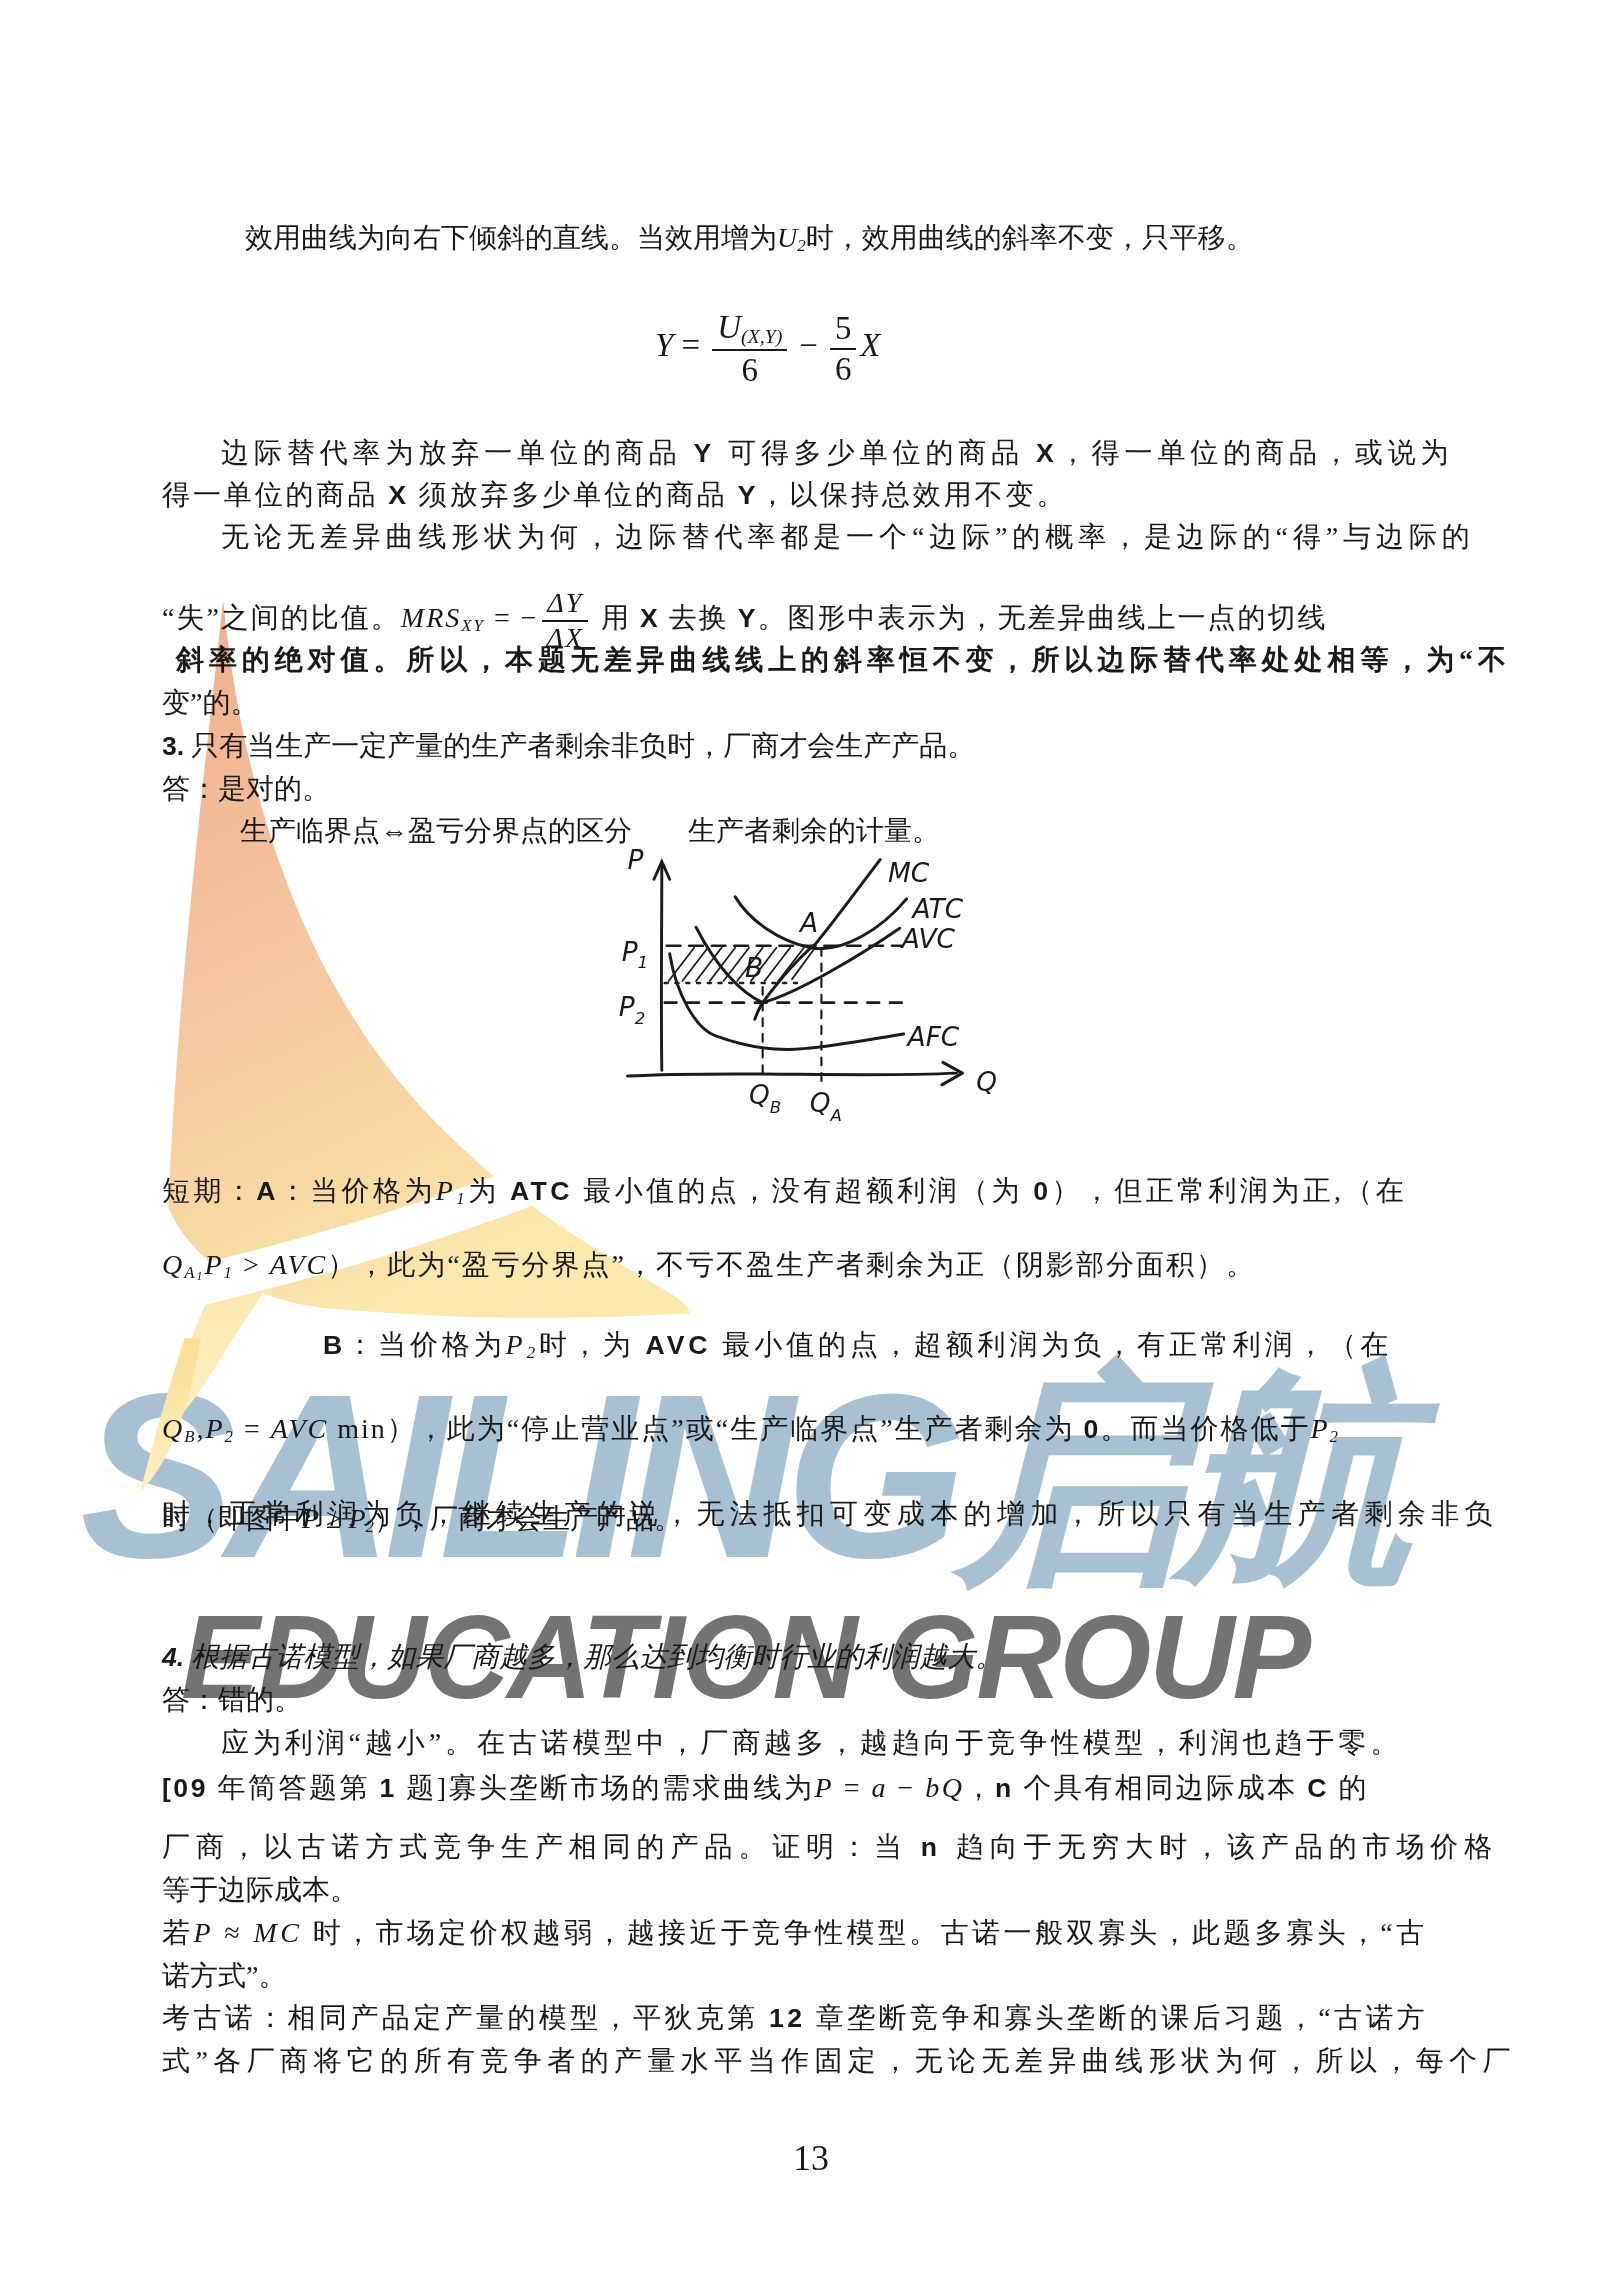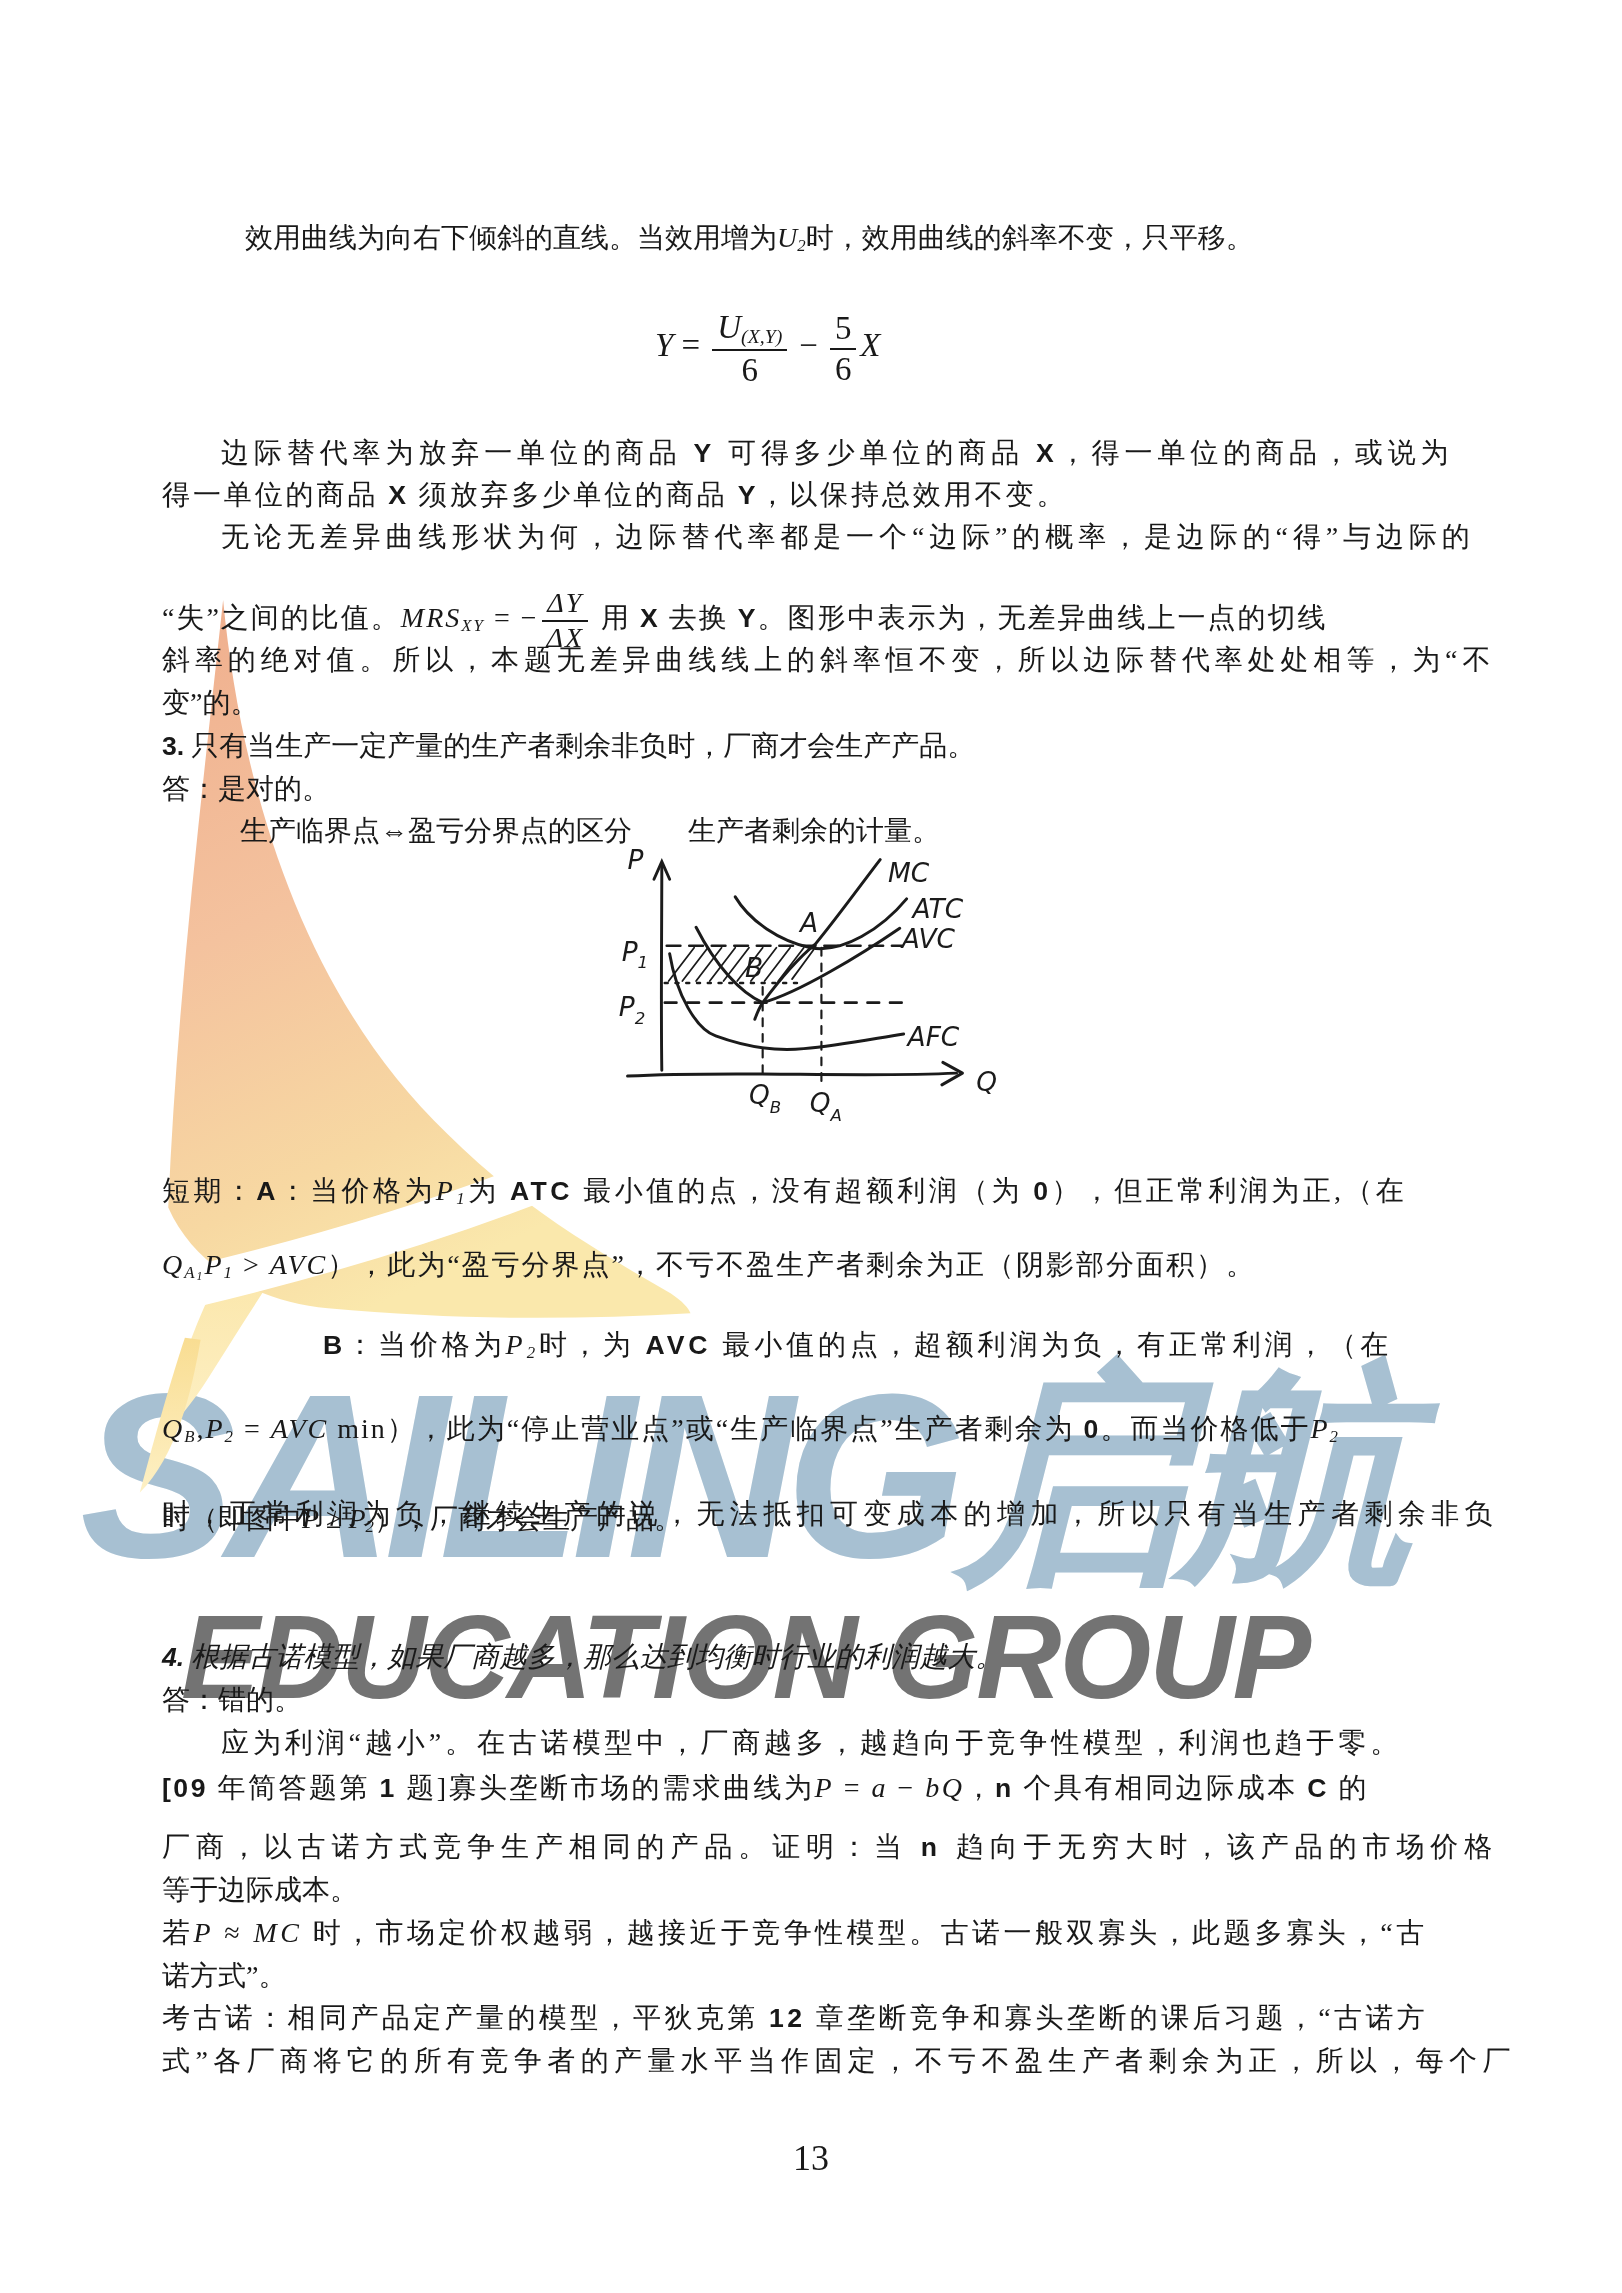--- a/index.html
+++ b/index.html
@@ -134,39 +134,39 @@
     <text x="190" y="142" font-size="24">B</text>
   </svg>
 
   <div class="layer" id="text-layer">
       <div class="tl" style="top: 220px; left: 245px;"><span class="tx">效用曲线为向右下倾斜的直线。当效用增为</span><span class="v">U</span><span class="s">2</span><span class="tx">时，效用曲线的斜率不变，只平移。</span></div>
       <div class="tl" style="top: 309px; left: 655px; font-size: 33px;"><span class="v">Y</span><span class="tx"> = </span><span class="frac"><span class="num"><span class="v">U</span><span class="s">(X,Y)</span></span><span class="den"><span class="tx">6</span></span></span><span class="tx"> − </span><span class="frac"><span class="num"><span class="tx">5</span></span><span class="den"><span class="tx">6</span></span></span><span class="v">X</span></div>
       <div class="tl" style="top: 435px; left: 221px; letter-spacing: 4.9px;"><span class="tx">边际替代率为放弃一单位的商品 </span><span class="b">Y</span><span class="tx"> 可得多少单位的商品 </span><span class="b">X</span><span class="tx">，得一单位的商品，或说为</span></div>
       <div class="tl" style="top: 477px; left: 162px; letter-spacing: 2.9px;"><span class="tx">得一单位的商品 </span><span class="b">X</span><span class="tx"> 须放弃多少单位的商品 </span><span class="b">Y</span><span class="tx">，以保持总效用不变。</span></div>
       <div class="tl" style="top: 519px; left: 221px; letter-spacing: 4.9px;"><span class="tx">无论无差异曲线形状为何，边际替代率都是一个“边际”的概率，是边际的“得”与边际的</span></div>
       <div class="tl" style="top: 588px; left: 162px; letter-spacing: 2px;"><span class="tx">“失”之间的比值。</span><span class="v">MRS</span><span class="s">XY</span><span class="tx"> = −</span><span class="frac"><span class="num"><span class="v">ΔY</span></span><span class="den"><span class="v">ΔX</span></span></span><span class="tx"> 用 </span><span class="b">X</span><span class="tx"> 去换 </span><span class="b">Y</span><span class="tx">。图形中表示为，无差异曲线上一点的切线</span></div>
-      <div class="tl" style="top: 642px; left: 162px; letter-spacing: 4.9px;"><span class="tx">斜率的绝对值。所以，本题无差异曲线线上的斜率恒不变，所以边际替代率处处相等，为“不</span></div>
+      <div class="tl" style="top: 642px; left: 176px; letter-spacing: 4.9px; font-weight: bold;"><span class="tx">斜率的绝对值。所以，本题无差异曲线线上的斜率恒不变，所以边际替代率处处相等，为“不</span></div>
       <div class="tl" style="top: 685px; left: 162px;"><span class="tx">变”的。</span></div>
       <div class="tl" style="top: 728px; left: 162px;"><span class="b">3.</span><span class="tx"> 只有当生产一定产量的生产者剩余非负时，厂商才会生产产品。</span></div>
       <div class="tl" style="top: 771px; left: 162px;"><span class="tx">答：是对的。</span></div>
       <div class="tl" style="top: 813px; left: 240px;"><span class="tx">生产临界点⇔盈亏分界点的区分　　生产者剩余的计量。</span></div>
       <div class="tl" style="top: 1173px; left: 162px; letter-spacing: 3.4px;"><span class="tx">短期：</span><span class="b">A</span><span class="tx">：当价格为</span><span class="v">P</span><span class="s">1</span><span class="tx">为 </span><span class="b">ATC</span><span class="tx"> 最小值的点，没有超额利润（为 </span><span class="b">0</span><span class="tx">），但正常利润为正,（在</span></div>
       <div class="tl" style="top: 1247px; left: 162px; letter-spacing: 2px;"><span class="v">Q</span><span class="s">A</span><span class="ss">1</span><span class="v">P</span><span class="s">1</span><span class="tx"> &gt; </span><span class="v">AVC</span><span class="tx">），此为“盈亏分界点”，不亏不盈生产者剩余为正（阴影部分面积）。</span></div>
       <div class="tl" style="top: 1327px; left: 323px; letter-spacing: 3.9px;"><span class="b">B</span><span class="tx">：当价格为</span><span class="v">P</span><span class="s">2</span><span class="tx">时，为 </span><span class="b">AVC</span><span class="tx"> 最小值的点，超额利润为负，有正常利润，（在</span></div>
       <div class="tl" style="top: 1411px; left: 162px; letter-spacing: 2px;"><span class="v">Q</span><span class="s">B</span><span class="tx">,</span><span class="v">P</span><span class="s">2</span><span class="tx"> = </span><span class="v">AVC</span><span class="tx"> min），此为“停止营业点”或“生产临界点”生产者剩余为 </span><span class="b">0</span><span class="tx">。而当价格低于</span><span class="v">P</span><span class="s">2</span></div>
       <div class="tl" style="top: 1496px; left: 162px; letter-spacing: 5.4px;"><span class="tx">时，正常利润为负，继续生产的说，无法抵扣可变成本的增加，所以只有当生产者剩余非负</span></div>
       <div class="tl" style="top: 1501px; left: 162px;"><span class="tx">时（即图中</span><span class="v">P</span><span class="tx"> ≥ </span><span class="v">P</span><span class="s">2</span><span class="tx">），厂商才会生产产品。</span></div>
       <div class="tl" style="top: 1639px; left: 162px; font-style: italic;"><span class="b">4.</span><span class="tx"> 根据古诺模型，如果厂商越多，那么达到均衡时行业的利润越大。</span></div>
       <div class="tl" style="top: 1682px; left: 162px;"><span class="tx">答：错的。</span></div>
       <div class="tl" style="top: 1725px; left: 221px; letter-spacing: 3.9px;"><span class="tx">应为利润“越小”。在古诺模型中，厂商越多，越趋向于竞争性模型，利润也趋于零。</span></div>
       <div class="tl" style="top: 1770px; left: 162px; letter-spacing: 2.5px;"><span class="b">[09</span><span class="tx"> 年简答题第 </span><span class="b">1</span><span class="tx"> 题]寡头垄断市场的需求曲线为</span><span class="v">P</span><span class="tx"> = </span><span class="v">a</span><span class="tx"> − </span><span class="v">bQ</span><span class="tx">，</span><span class="b">n</span><span class="tx"> 个具有相同边际成本 </span><span class="b">C</span><span class="tx"> 的</span></div>
       <div class="tl" style="top: 1829px; left: 162px; letter-spacing: 5.9px;"><span class="tx">厂商，以古诺方式竞争生产相同的产品。证明：当 </span><span class="b">n</span><span class="tx"> 趋向于无穷大时，该产品的市场价格</span></div>
       <div class="tl" style="top: 1872px; left: 162px;"><span class="tx">等于边际成本。</span></div>
       <div class="tl" style="top: 1915px; left: 162px; letter-spacing: 3.4px;"><span class="tx">若</span><span class="v">P</span><span class="tx"> ≈ </span><span class="v">MC</span><span class="tx"> 时，市场定价权越弱，越接近于竞争性模型。古诺一般双寡头，此题多寡头，“古</span></div>
       <div class="tl" style="top: 1958px; left: 162px;"><span class="tx">诺方式”。</span></div>
       <div class="tl" style="top: 2000px; left: 162px; letter-spacing: 3.4px;"><span class="tx">考古诺：相同产品定产量的模型，平狄克第 </span><span class="b">12</span><span class="tx"> 章垄断竞争和寡头垄断的课后习题，“古诺方</span></div>
-      <div class="tl" style="top: 2043px; left: 162px; letter-spacing: 5.4px;"><span class="tx">式”各厂商将它的所有竞争者的产量水平当作固定，不亏不盈生产者剩余为正，所以，每个厂</span></div>
+      <div class="tl" style="top: 2043px; left: 162px; letter-spacing: 5.4px;"><span class="tx">式”各厂商将它的所有竞争者的产量水平当作固定，无论无差异曲线形状为何，所以，每个厂</span></div>
     </div>
 
   <div class="pageno">13</div>
 
 </div>
 
 
 </body></html>

